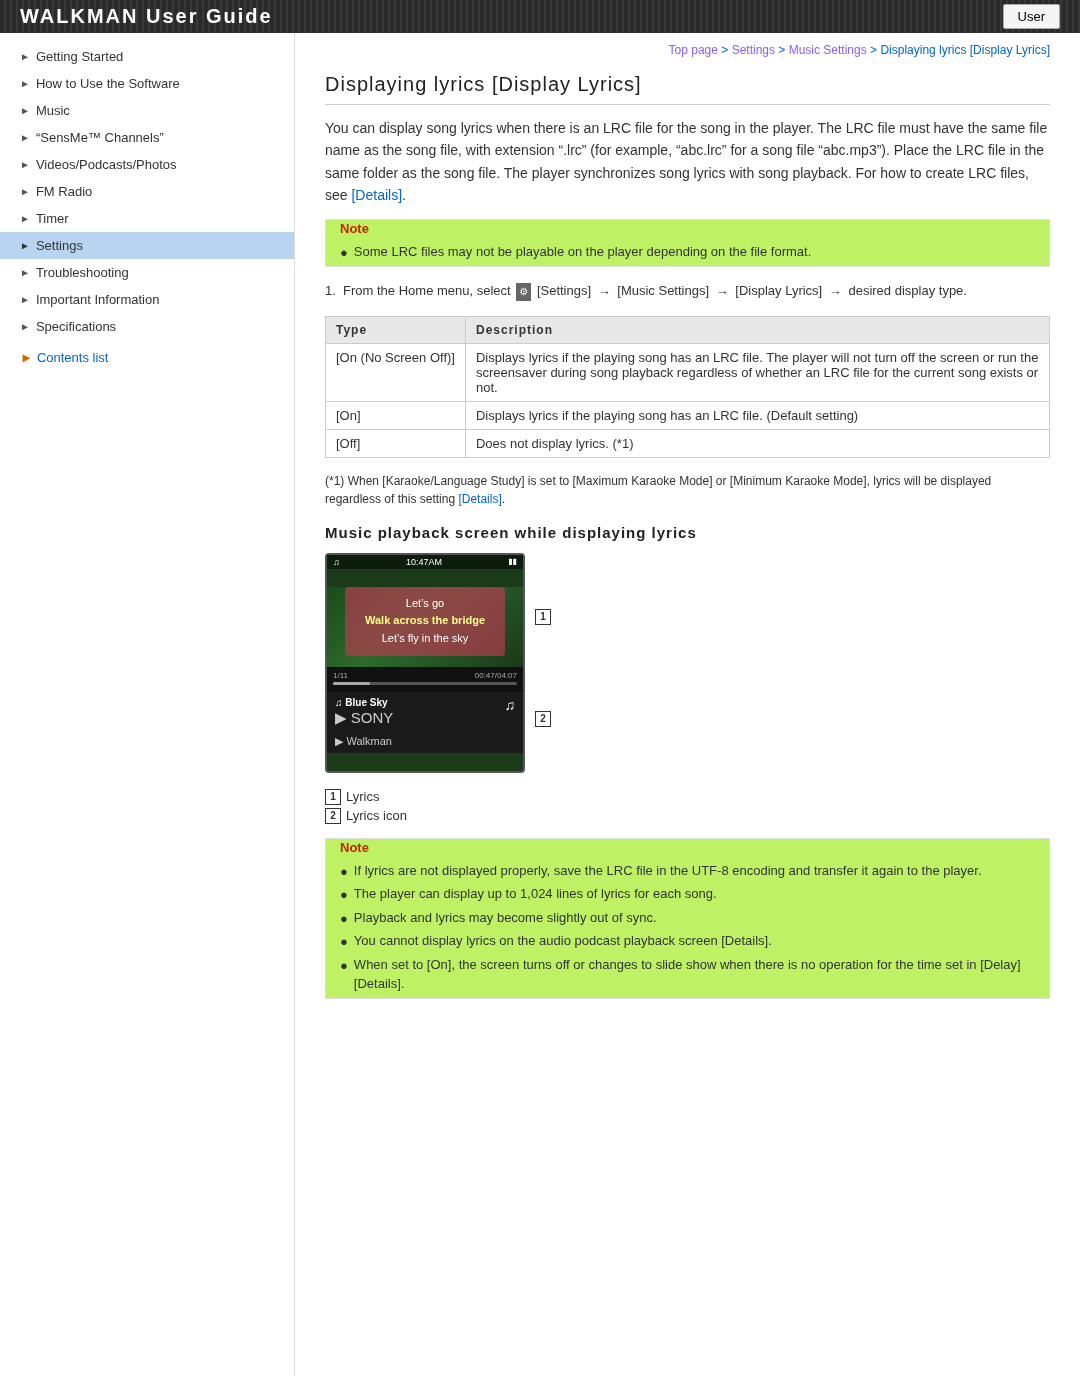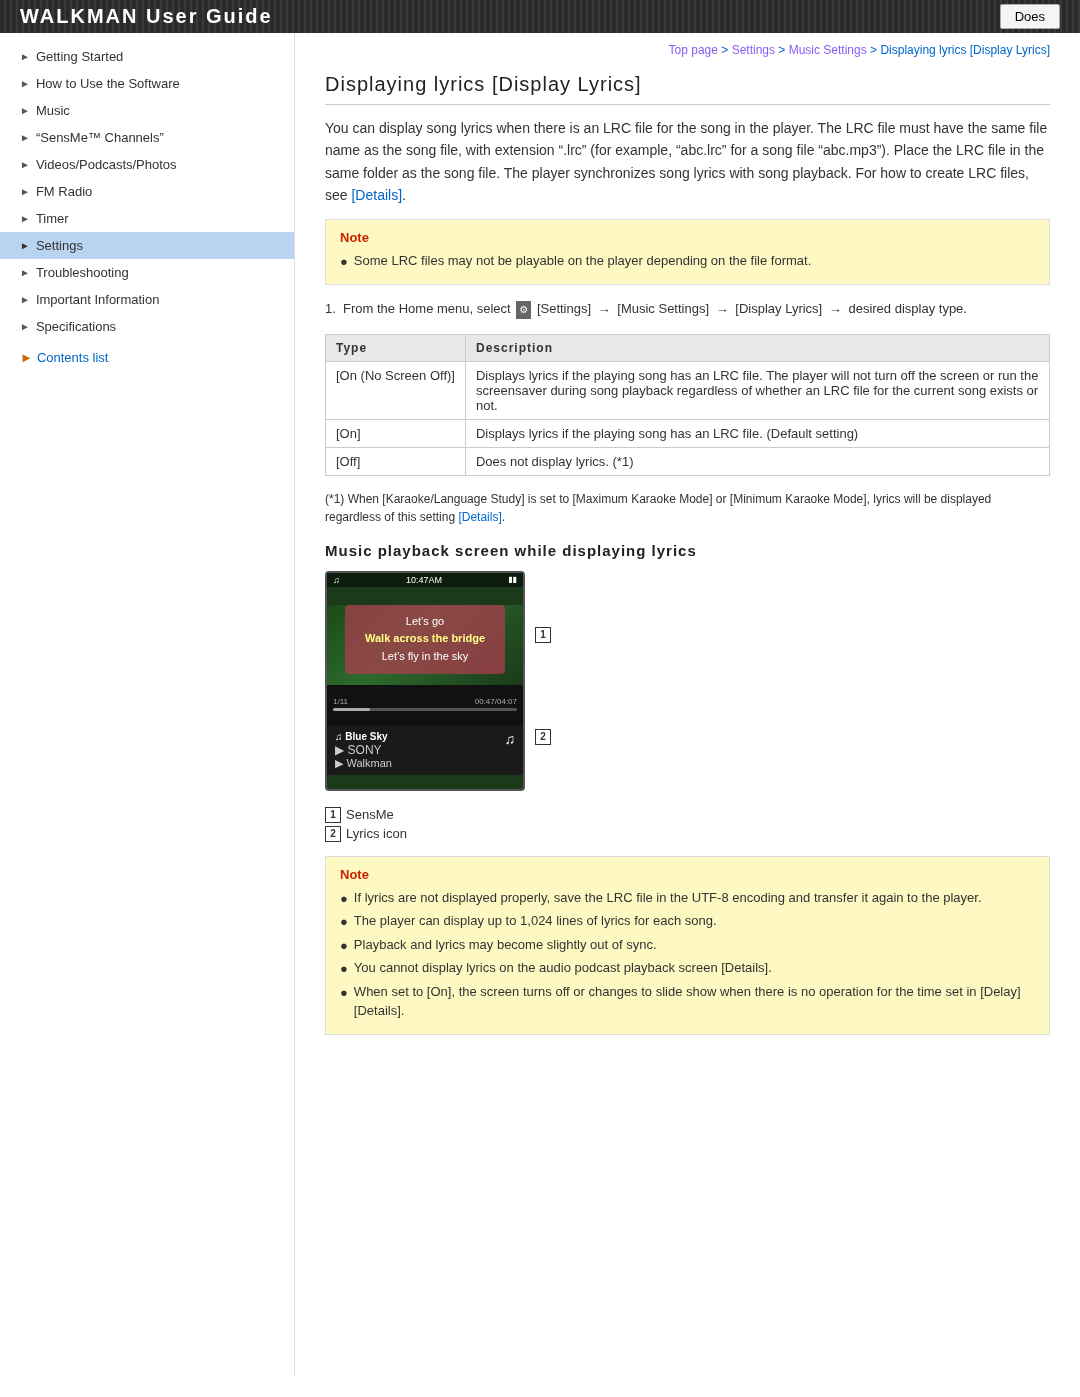--- a/index.html
+++ b/index.html
@@ -100,23 +100,23 @@
     .body-text {
       font-size: 14px;
       line-height: 1.6;
       margin-bottom: 12px;
       color: #333;
     }
     .body-text a { color: #0066cc; }
 
     
     .note-box {
-      background: #fef9c3;
+      background: #bef264;
       border: 1px solid #ddd;
-      padding: 10px 14px;
+      padding: 1px 14px;
       margin-bottom: 14px;
     }
     .note-title {
       color: #cc2200;
       font-weight: bold;
       margin-bottom: 6px;
       font-size: 13px;
     }
     .note-item {
       display: flex;
@@ -310,21 +310,21 @@
       );
     }
   </style>
 </head>
 <body>
 
 <div class="header-wrap">
   <div class="stripe-bg"></div>
   <div class="header-inner">
     <span style="color:#fff;font-size:20px;font-weight:bold;letter-spacing:2px;position:relative;z-index:1;">WALKMAN User Guide</span>
-    <button class="print-btn" style="position:relative;z-index:1;">Does</button>
+    <button class="print-btn" style="position:relative;z-index:1;">User</button>
   </div>
 </div>
 
 <div class="layout">
 
   <div class="sidebar">
     <div class="sidebar-item">
       <span class="sidebar-arrow">►</span>
       <span>Getting Started</span>
     </div>
@@ -449,55 +449,55 @@
 
           <div style="height:80px;background:linear-gradient(135deg,#1a4a1a 0%,#2d6b2d 40%,#1a3a1a 100%);position:relative;">
 
             <div class="lyrics-overlay">
               <div class="lyrics-line">Let’s go</div>
               <div class="lyrics-line highlight">Walk across the bridge</div>
               <div class="lyrics-line">Let’s fly in the sky</div>
             </div>
           </div>
 
-          <div style="background:#111;padding:12px 6px;">
+          <div style="background:#111;padding:4px 6px;">
             <div style="display:flex;justify-content:space-between;color:#aaa;font-size:8px;margin-bottom:2px;">
               <span>1/11</span>
               <span>00:47/04:07</span>
             </div>
             <div class="device-progress-bar">
               <div class="device-progress-fill"></div>
             </div>
           </div>
 
           <div style="background:#1a1a1a;padding:5px 8px;display:flex;justify-content:space-between;align-items:flex-start;">
             <div>
               <div style="color:#fff;font-size:10px;font-weight:bold;margin-bottom:1px;">♫ Blue Sky</div>
-              <div style="color:#ccc;font-size:12px;margin-bottom:0;">▶ SONY</div>
+              <div style="color:#ccc;font-size:15px;margin-bottom:8px;">▶ SONY</div>
               <div style="color:#ccc;font-size:11px;">▶ Walkman</div>
             </div>
             <div style="color:#fff;font-size:14px;">♫</div>
           </div>
         </div>
 
         <div style="display:flex;flex-direction:column;margin-left:10px;gap:0;">
           <div style="margin-top:55px;">
             <span class="callout-num">1</span>
           </div>
           <div style="margin-top:85px;">
             <span class="callout-num">2</span>
           </div>
         </div>
       </div>
     </div>
 
     <div class="caption-list">
       <div class="caption-item">
         <span class="caption-num">1</span>
-        <span>SensMe</span>
+        <span>Lyrics</span>
       </div>
       <div class="caption-item">
         <span class="caption-num">2</span>
         <span>Lyrics icon</span>
       </div>
     </div>
 
     <div class="note-box">
       <div class="note-title">Note</div>
       <div class="note-item">

